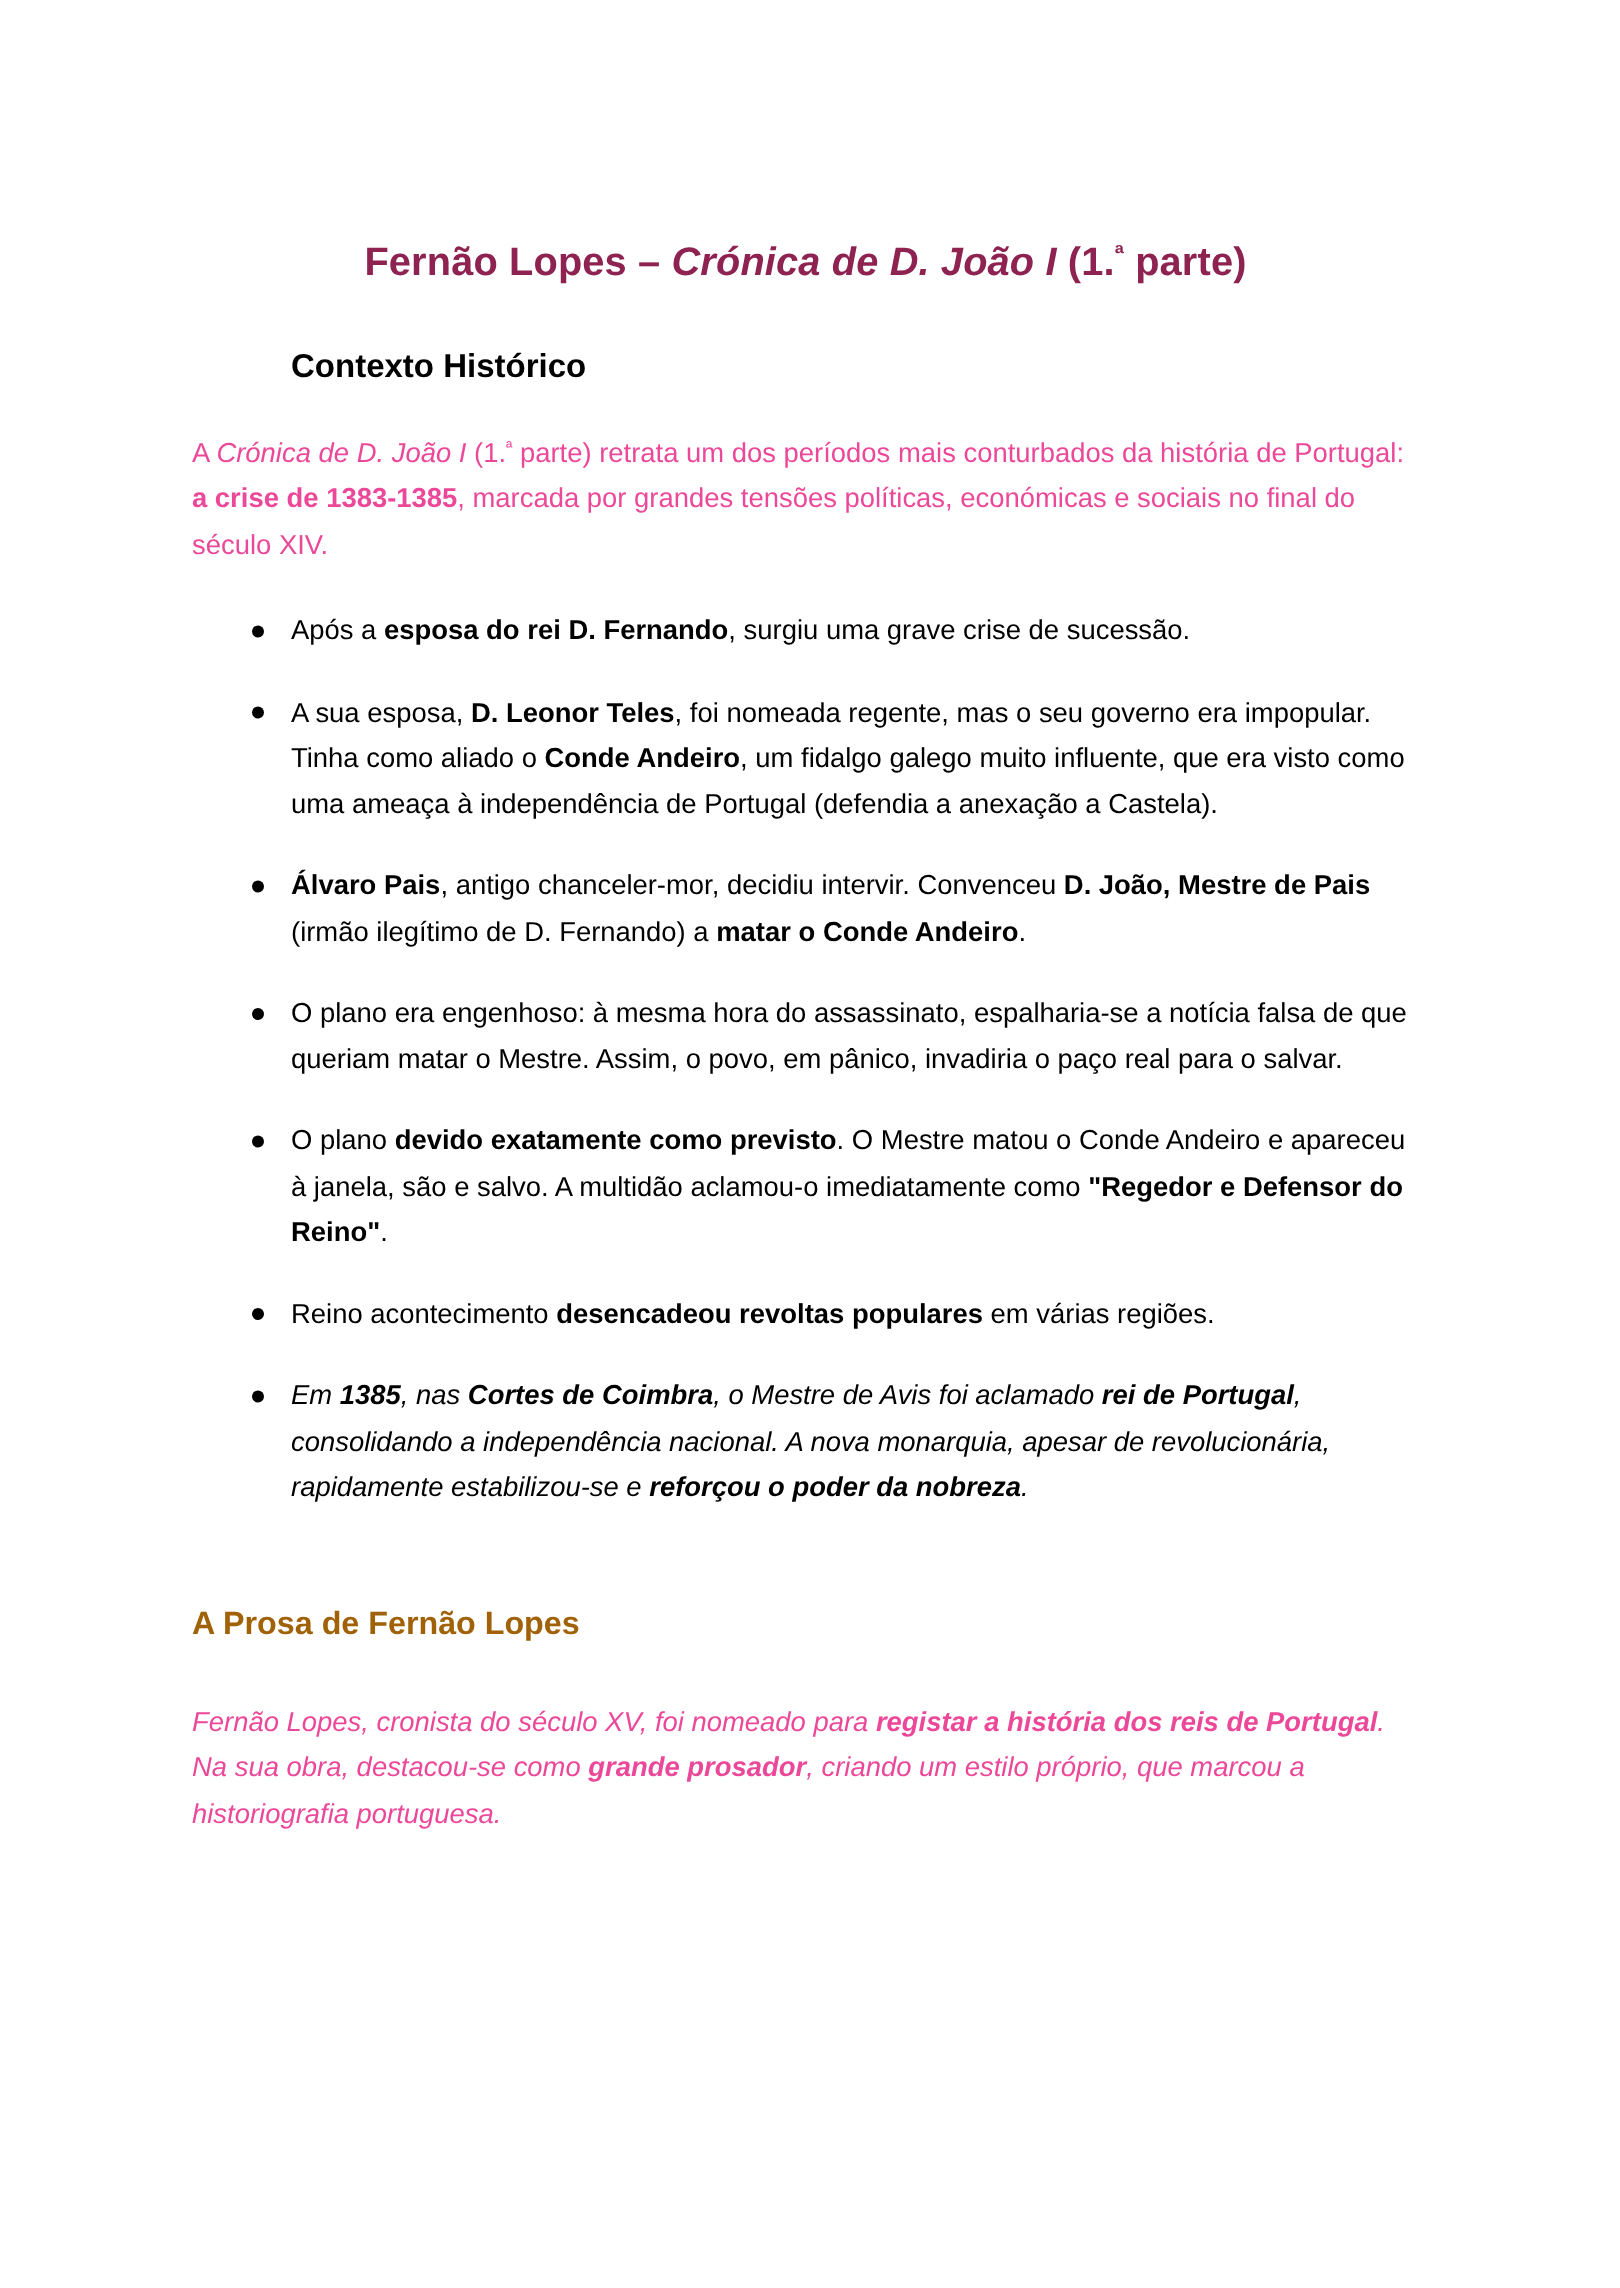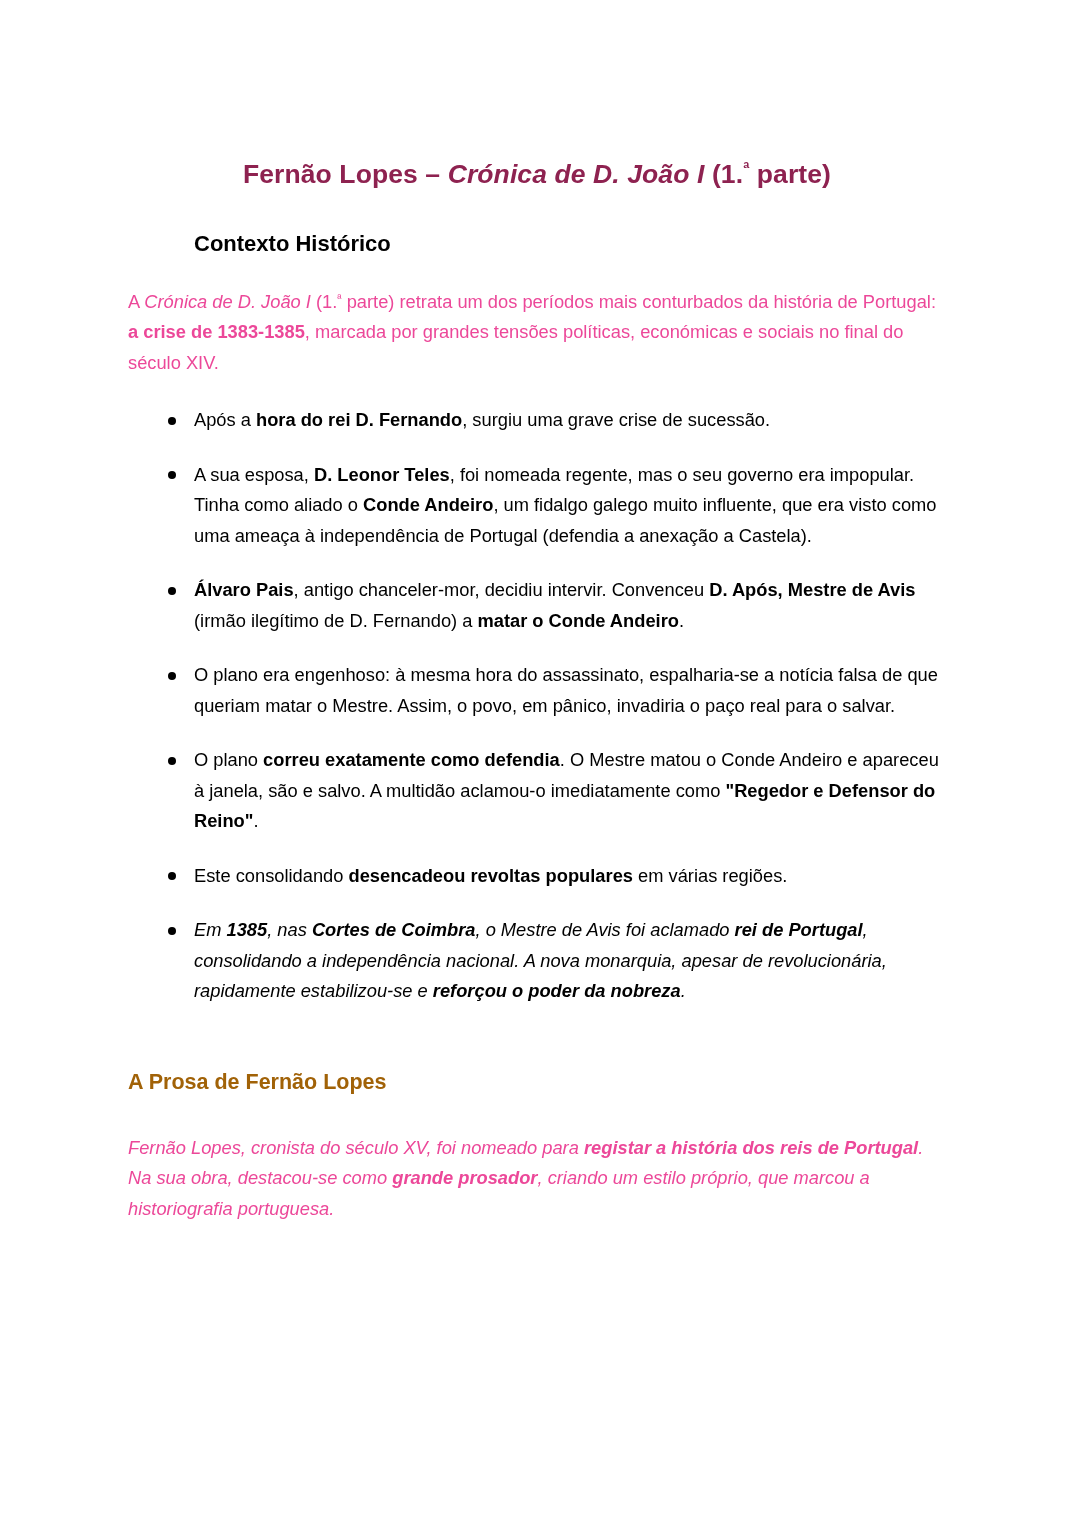--- a/index.html
+++ b/index.html
@@ -125,26 +125,26 @@
       <span>Fernão Lopes – </span><span class="ital">Crónica de D. João I</span><span> (1.</span><sup class="ord">ª</sup><span> parte)</span>
     </h1>
 
     <h2 class="h-sub">Contexto Histórico</h2>
 
     <p class="para intro">
       <span>A </span><span class="ital">Crónica de D. João I</span><span> (1.</span><sup class="ord">ª</sup><span> parte) retrata um dos períodos mais conturbados da história de Portugal: </span><b>a crise de 1383-1385</b><span>, marcada por grandes tensões políticas, económicas e sociais no final do século XIV.</span>
     </p>
 
     <ul class="bullets" id="bullet-list">
-        <li class="bullet"><span class="dot"></span><span><span>Após a </span><b>hora do rei D. Fernando</b><span>, surgiu uma grave crise de sucessão.</span></span></li>
+        <li class="bullet"><span class="dot"></span><span><span>Após a </span><b>esposa do rei D. Fernando</b><span>, surgiu uma grave crise de sucessão.</span></span></li>
         <li class="bullet"><span class="dot"></span><span><span>A sua esposa, </span><b>D. Leonor Teles</b><span>, foi nomeada regente, mas o seu governo era impopular.</span></span><span class="subline"><span> Tinha como aliado o </span><b>Conde Andeiro</b><span>, um fidalgo galego muito influente, que era visto como uma ameaça à independência de Portugal (defendia a anexação a Castela).</span></span></li>
-        <li class="bullet"><span class="dot"></span><span><b>Álvaro Pais</b><span>, antigo chanceler-mor, decidiu intervir. Convenceu </span><b>D. Após, Mestre de Avis</b><span> (irmão ilegítimo de D. Fernando) a </span><b>matar o Conde Andeiro</b><span>.</span></span></li>
+        <li class="bullet"><span class="dot"></span><span><b>Álvaro Pais</b><span>, antigo chanceler-mor, decidiu intervir. Convenceu </span><b>D. João, Mestre de Pais</b><span> (irmão ilegítimo de D. Fernando) a </span><b>matar o Conde Andeiro</b><span>.</span></span></li>
         <li class="bullet"><span class="dot"></span><span><span>O plano era engenhoso: à mesma hora do assassinato, espalharia-se a notícia falsa de que queriam matar o Mestre. Assim, o povo, em pânico, invadiria o paço real para o salvar.</span></span></li>
-        <li class="bullet"><span class="dot"></span><span><span>O plano </span><b>correu exatamente como defendia</b><span>. O Mestre matou o Conde Andeiro e apareceu à janela, são e salvo. A multidão aclamou-o imediatamente como </span><b>"Regedor e Defensor do Reino"</b><span>.</span></span></li>
-        <li class="bullet"><span class="dot"></span><span><span>Este consolidando </span><b>desencadeou revoltas populares</b><span> em várias regiões.</span></span></li>
+        <li class="bullet"><span class="dot"></span><span><span>O plano </span><b>devido exatamente como previsto</b><span>. O Mestre matou o Conde Andeiro e apareceu à janela, são e salvo. A multidão aclamou-o imediatamente como </span><b>"Regedor e Defensor do Reino"</b><span>.</span></span></li>
+        <li class="bullet"><span class="dot"></span><span><span>Reino acontecimento </span><b>desencadeou revoltas populares</b><span> em várias regiões.</span></span></li>
         <li class="bullet"><span class="dot"></span><span><span>Em </span><b>1385</b><span>, nas </span><b>Cortes de Coimbra</b><span>, o Mestre de Avis foi aclamado </span><b>rei de Portugal</b><span>, consolidando a independência nacional. A nova monarquia, apesar de revolucionária, rapidamente estabilizou-se e </span><b>reforçou o poder da nobreza</b><span>.</span></span></li>
       </ul>
 
     <div class="section-gap"></div>
 
     <h2 class="h-sub2">A Prosa de Fernão Lopes</h2>
 
     <p class="para outro" id="outro-paragraph"><span>Fernão Lopes, cronista do século XV, foi nomeado para </span><b>registar a história dos reis de Portugal</b><span>. Na sua obra, destacou-se como </span><b>grande prosador</b><span>, criando um estilo próprio, que marcou a historiografia portuguesa.</span></p>
 
   </div>

